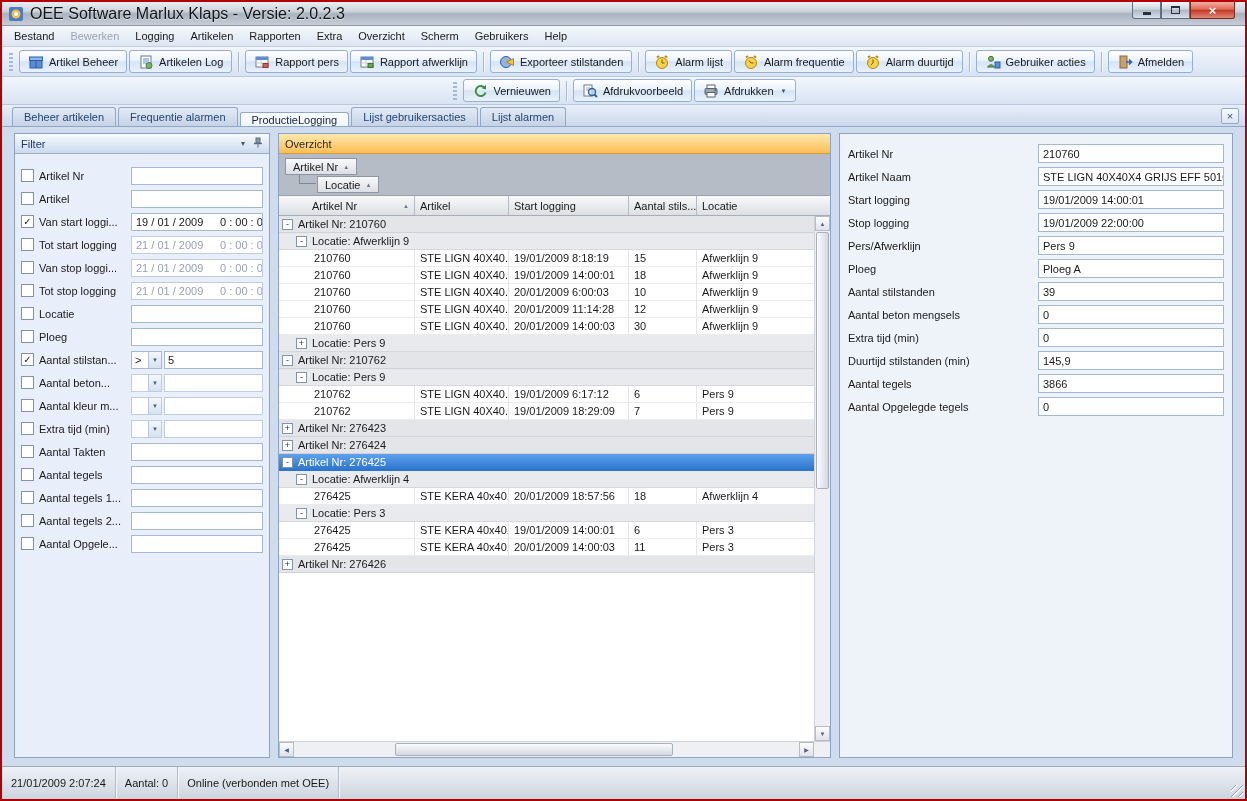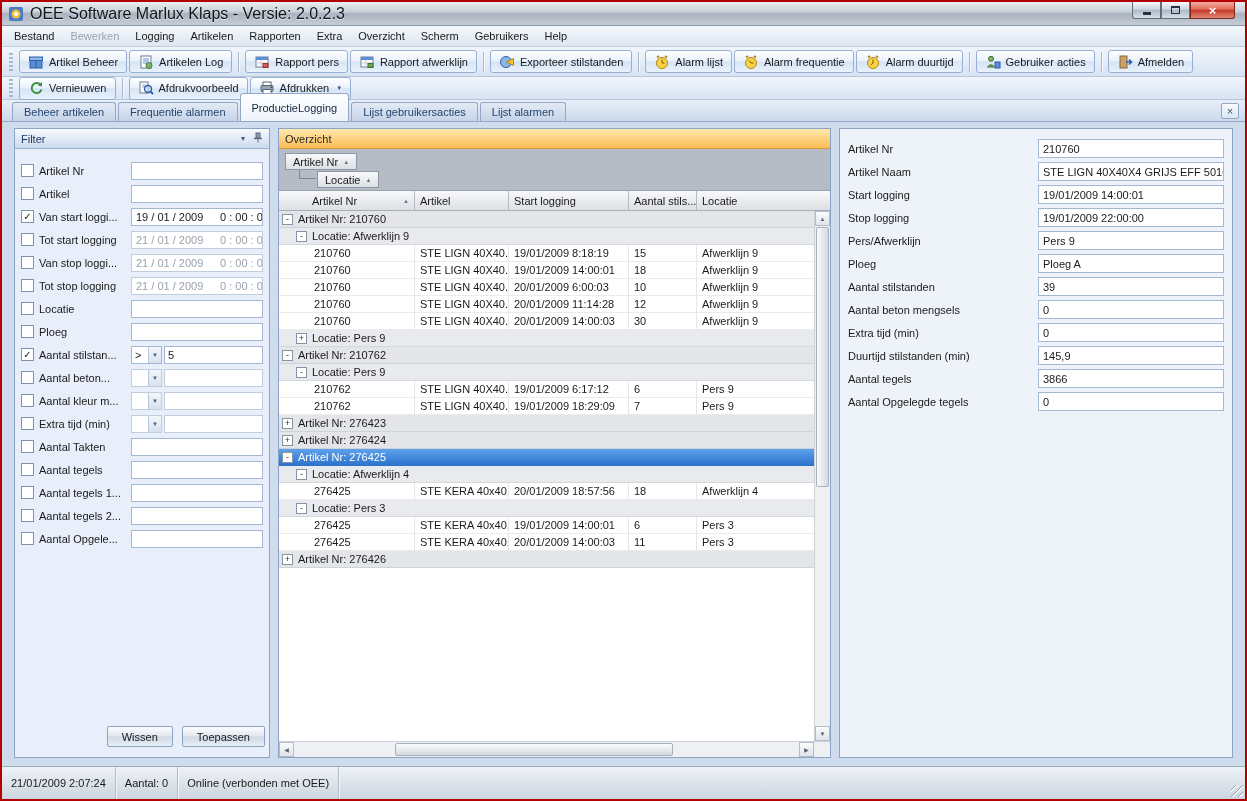--- a/index.html
+++ b/index.html
@@ -20,31 +20,31 @@
   .glyph-max{width:9px;height:8px;border:1px solid #25303c;border-top-width:2px;}
 
   
   .menubar{height:21px;flex:none;background:linear-gradient(#f5f8fc,#dde6f2);border-bottom:1px solid #c3cfe0;display:flex;align-items:center;padding:0 4px;}
   .menu-item{padding:3px 8px;white-space:nowrap;}
   .menu-item.disabled{color:#9aa4b2;}
 
   
   .toolbar{flex:none;display:flex;align-items:center;background:linear-gradient(#f1f6fc,#d8e3f3);border-bottom:1px solid #b9c7da;padding:2px 4px;}
   .toolbar.row1{height:30px;}
-  .toolbar.row2{height:23px;}
+  .toolbar.row2{height:28px;justify-content:center;}
   .grip{width:4px;height:18px;margin:0 5px 0 3px;flex:none;background-image:repeating-linear-gradient(to bottom,#a7b9d2 0 2px,transparent 2px 4px);}
   .tbtn{display:inline-flex;align-items:center;gap:5px;height:23px;padding:0 8px;margin:0 1px;border:1px solid #97afd2;border-radius:3px;background:linear-gradient(#ffffff,#eaf2fc 45%,#d5e4f6 52%,#e9f2fc);white-space:nowrap;}
   .tico{width:16px;height:16px;display:inline-flex;flex:none;}
   .tsep{width:1px;height:20px;background:#a9b8cc;box-shadow:1px 0 0 #f3f8fd;margin:0 5px;flex:none;}
   .caret{font-size:6px;color:#33507a;margin-left:2px;}
 
   
   .tabstrip{height:22px;flex:none;display:flex;align-items:flex-end;padding:0 6px 0 10px;background:linear-gradient(#e7eef8,#ccd9ec);border-bottom:1px solid #93a7c6;}
   .tab{height:19px;display:flex;align-items:center;padding:0 11px;margin-right:2px;border:1px solid #93a7c6;border-bottom:none;border-radius:3px 3px 0 0;background:linear-gradient(#e3eaf5,#c5d3e8);color:#23456e;white-space:nowrap;}
-  .tab.active{height:28px;background:linear-gradient(#fdfeff,#eef4fb);color:#14243c;}
+  .tab.active{height:14px;background:linear-gradient(#fdfeff,#eef4fb);color:#14243c;}
   .tab-close{margin-left:auto;align-self:center;width:18px;height:16px;border:1px solid #93a7c6;border-radius:2px;background:linear-gradient(#f7fafd,#dbe6f2);display:flex;align-items:center;justify-content:center;font-size:11px;color:#3a4f70;}
 
   
   .content{flex:1;min-height:0;display:flex;gap:8px;padding:6px 12px 8px;background:#cfdcee;}
   .panel{border:1px solid #8ba3c4;display:flex;flex-direction:column;min-height:0;background:#e9effa;}
   .panel-header{height:20px;flex:none;display:flex;align-items:center;padding:0 6px;background:linear-gradient(#f8fbfe,#cbd9ef);border-bottom:1px solid #9cb0cc;color:#1f3a60;}
   .panel-header.orange{background:linear-gradient(#fee9ae,#fbbd55);border-bottom:1px solid #d69a3a;color:#2a2a2a;}
   .hdr-icons{margin-left:auto;display:flex;align-items:center;gap:7px;color:#44597a;font-size:8px;}
 
   
@@ -510,24 +510,20 @@
             </span>
           </div>
           <div class="f-row">
             <span class="checkbox"></span>
             <span class="f-label">Aantal Opgele...</span>
             <span class="f-ctl">
               <span class="f-input"></span>
             </span>
           </div>
         </div>
-      <div class="filter-buttons">
-        <button class="btn">Wissen</button>
-        <button class="btn">Toepassen</button>
-      </div>
     </div>
 
     <div class="panel grid-panel">
       <div class="panel-header orange">
         <span>Overzicht</span>
       </div>
       <div class="groupbar">
         <span class="chip chip1">
           <span>Artikel Nr</span>
           <span class="sort">▲</span>

